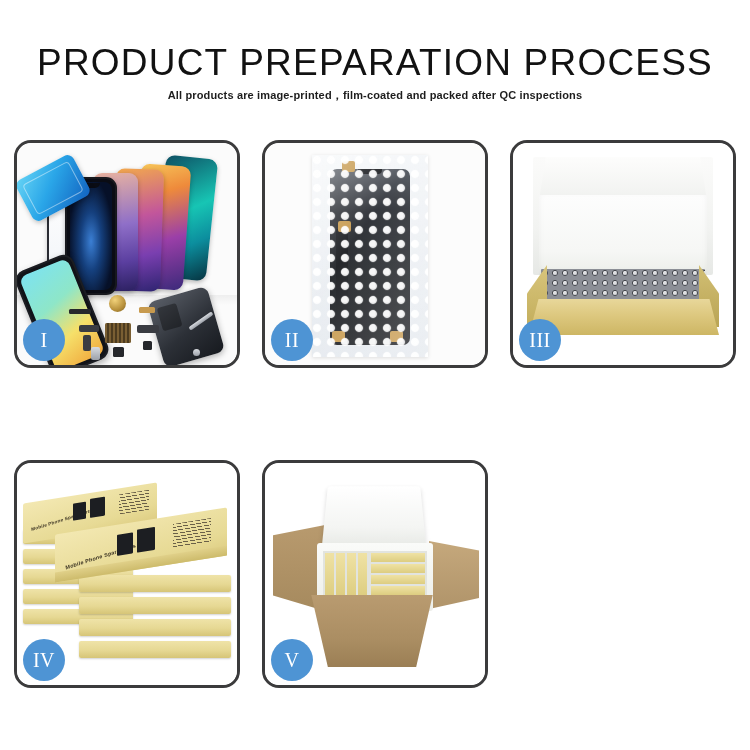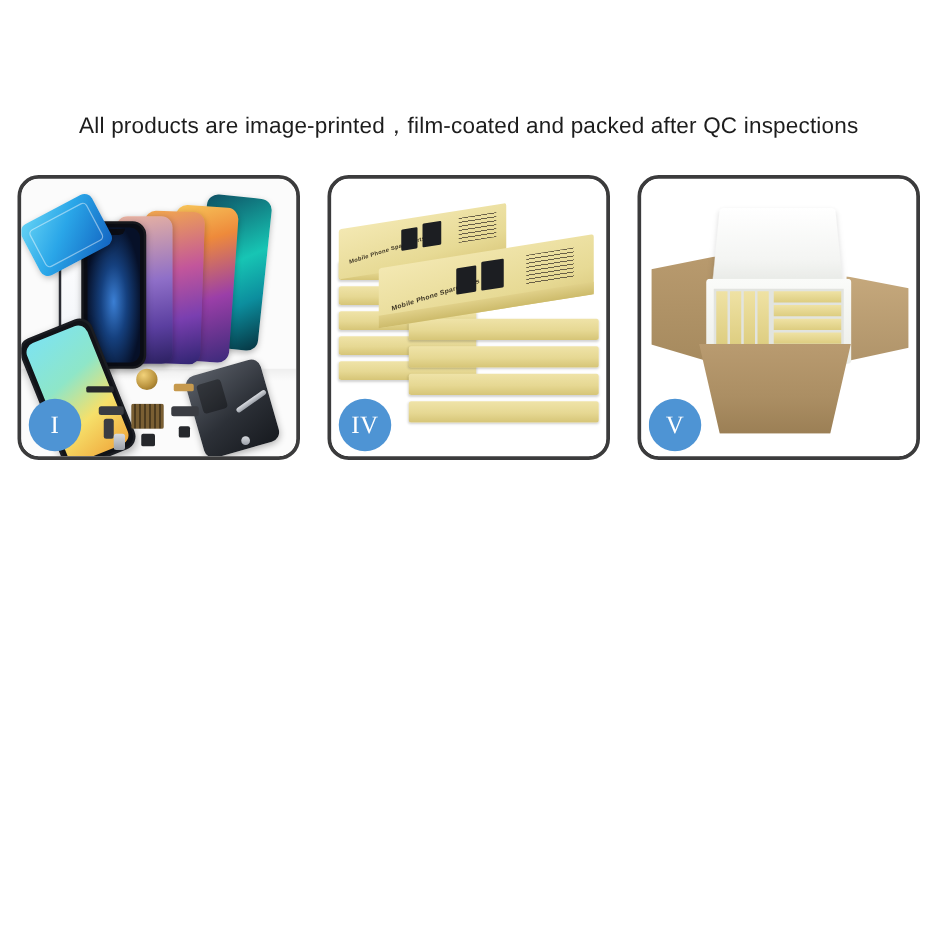--- a/index.html
+++ b/index.html
@@ -33,23 +33,23 @@
     font-weight: 400;
     color: #121212;
     font-family: "Liberation Sans", sans-serif;
     white-space: nowrap;
   }
   .subtitle {
     position: absolute;
     top: 88px;
     left: 0;
     width: 750px;
-    font-size: 18px;
+    font-size: 11px;
     color: #1d1d1d;
-    font-weight: 400;
+    font-weight: 700;
     letter-spacing: 0.15px;
     white-space: nowrap;
   }
 
   
   .grid {
     position: absolute;
     top: 140px;
     left: 14px;
     width: 722px;
@@ -355,20 +355,21 @@
     transform: rotate(11deg);
   }
   .c6-tape {
     position:absolute; background:rgba(128,104,70,0.55); border-radius:1px;
   }
 </style>
 </head>
 <body>
 
 <div class="header">
+  <div class="title">PRODUCT PREPARATION PROCESS</div>
   <div class="subtitle">All products are image-printed，film-coated and packed after QC inspections</div>
 </div>
 
 <div class="grid">
 
   <div class="panel">
     <div class="panel-inner">
       <div class="p1-bg"></div>
       <div class="p1-shadowline"></div>
       <div class="phone-fan">
@@ -393,21 +394,49 @@
         <div class="pt pt-silver" style="left:74px; top:56px; width:9px; height:13px;"></div>
         <div class="pt pt-dark" style="left:96px; top:56px; width:11px; height:10px;"></div>
         <div class="pt pt-dark" style="left:126px; top:50px; width:9px; height:9px;"></div>
         <div class="pt pt-silver" style="left:170px; top:28px; width:28px; height:4px; transform:rotate(-35deg);"></div>
         <div class="pt pt-silver" style="left:176px; top:58px; width:7px; height:7px; border-radius:50%;"></div>
       </div>
     </div>
     <div class="badge">I</div>
   </div>
 
-
+  <div class="panel">
+    <div class="panel-inner">
+      <div class="p2-bg"></div>
+      <div class="bubblebag">
+        <div class="bag-screen"></div>
+        <div class="bag-flex"></div>
+        <div class="bag-conn" style="left:30px; top:6px;"></div>
+        <div class="bag-conn" style="left:26px; top:66px;"></div>
+        <div class="bag-conn" style="left:20px; top:176px;"></div>
+        <div class="bag-conn" style="left:78px; top:176px;"></div>
+        <div class="bubbles"></div>
+      </div>
+    </div>
+    <div class="badge">II</div>
+  </div>
+
+  <div class="panel">
+    <div class="panel-inner">
+      <div class="p3-bg"></div>
+      <div class="k3-lid"></div>
+      <div class="k3-lidtop"></div>
+      <div class="k3-foam"></div>
+      <div class="k3-bubbletray"></div>
+      <div class="k3-leftwall"></div>
+      <div class="k3-rightwall"></div>
+      <div class="k3-front"></div>
+    </div>
+    <div class="badge">III</div>
+  </div>
 
   <div class="panel">
     <div class="panel-inner">
       <div class="p4-bg"></div>
       <div class="stack">
 
         <div class="kbox" style="left:6px; top:66px; width:110px; height:15px;"></div>
         <div class="kbox" style="left:6px; top:86px; width:110px; height:15px;"></div>
         <div class="kbox" style="left:6px; top:106px; width:110px; height:15px;"></div>
         <div class="kbox" style="left:6px; top:126px; width:110px; height:15px;"></div>

